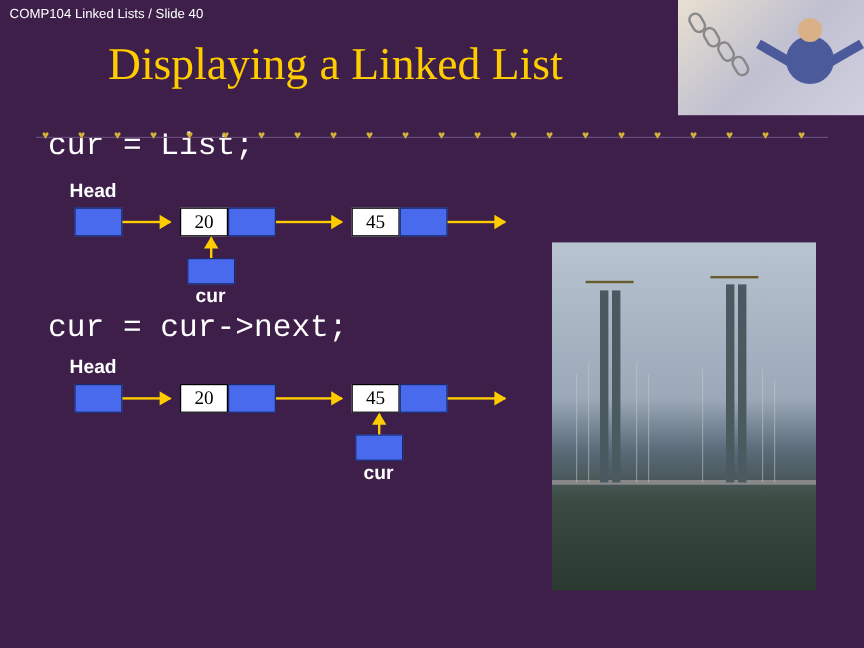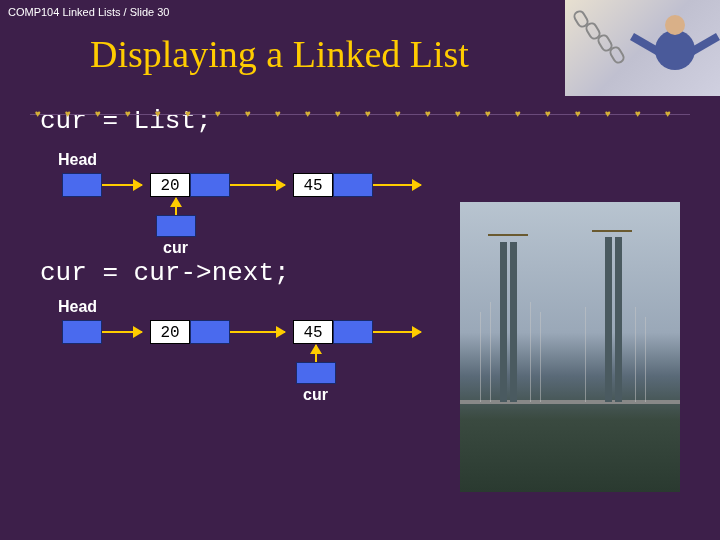--- a/index.html
+++ b/index.html
@@ -113,21 +113,21 @@
   }
   .box {
     position: absolute;
     background: #4a6aee;
     border: 1px solid #1a2a6a;
   }
   .valuebox {
     position: absolute;
     background: #fff;
     border: 1px solid #000;
-    font-family: Liberation Mono, monospace;
+    font-family: Liberation Serif, serif;
     font-size: 16px;
     text-align: center;
     line-height: 24px;
     height: 24px;
   }
   .arrow {
     position: absolute;
     height: 2px;
     background: #ffcc00;
   }
@@ -186,21 +186,21 @@
   .cable {
     position: absolute;
     width: 1px;
     background: rgba(200,200,200,0.5);
     bottom: 90px;
   }
 </style>
 </head>
 <body>
 
-<div class="header-label">COMP104 Linked Lists / Slide 30</div>
+<div class="header-label">COMP104 Linked Lists / Slide 40</div>
 
 <div class="title">Displaying a Linked List</div>
 
 <div class="corner-img">
   <div class="chain" style="top:10px;left:10px"></div>
   <div class="chain" style="top:22px;left:22px"></div>
   <div class="chain" style="top:34px;left:34px"></div>
   <div class="chain" style="top:46px;left:46px"></div>
   <div class="mascot">
     <div class="arm l"></div>

